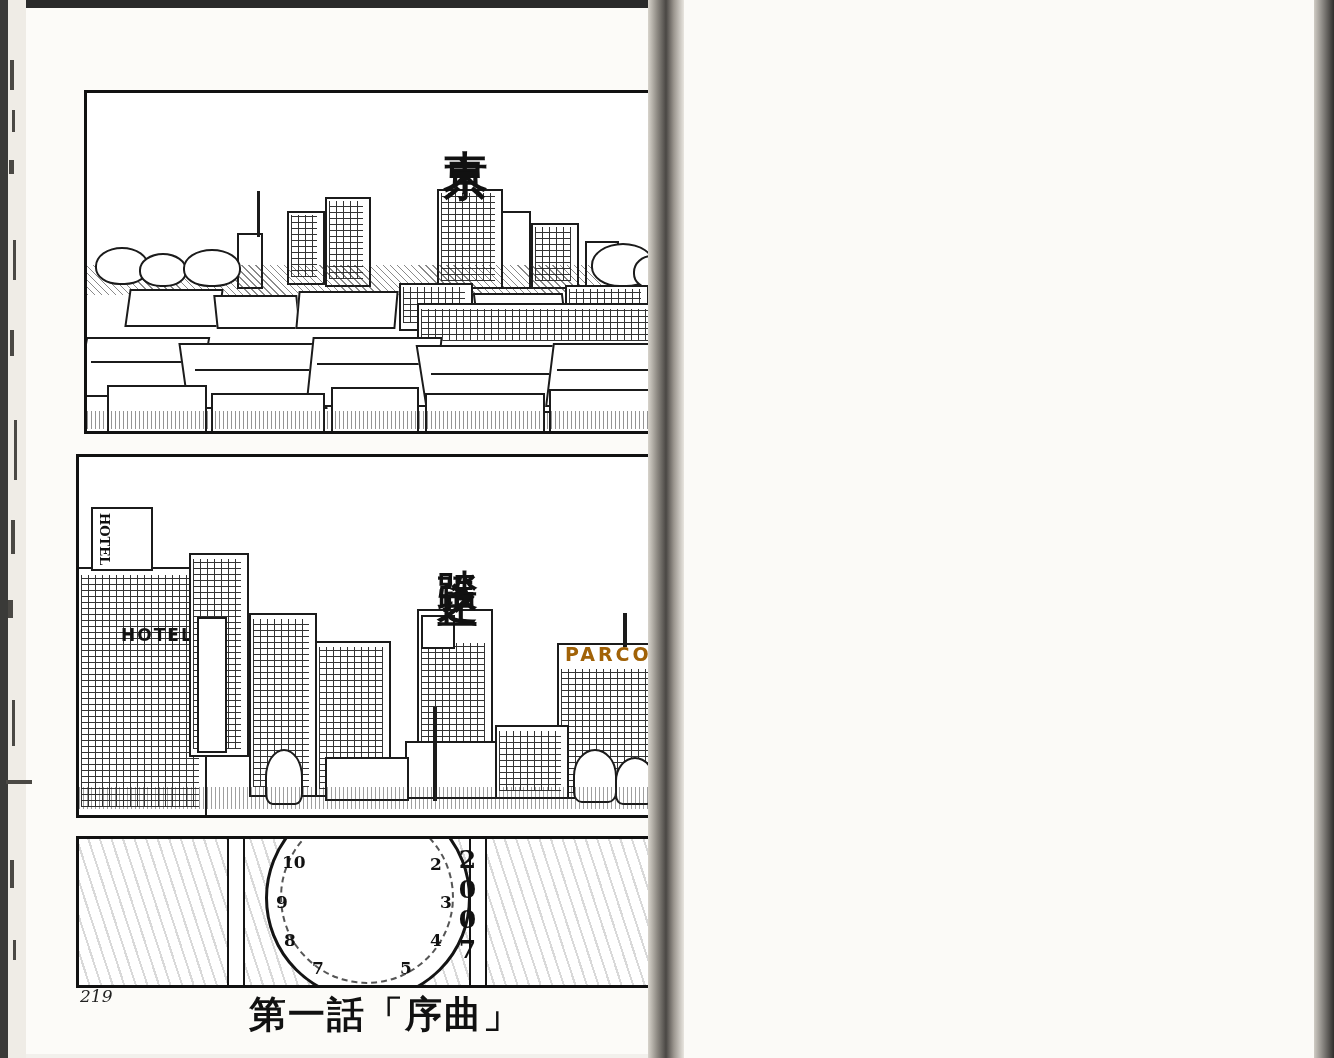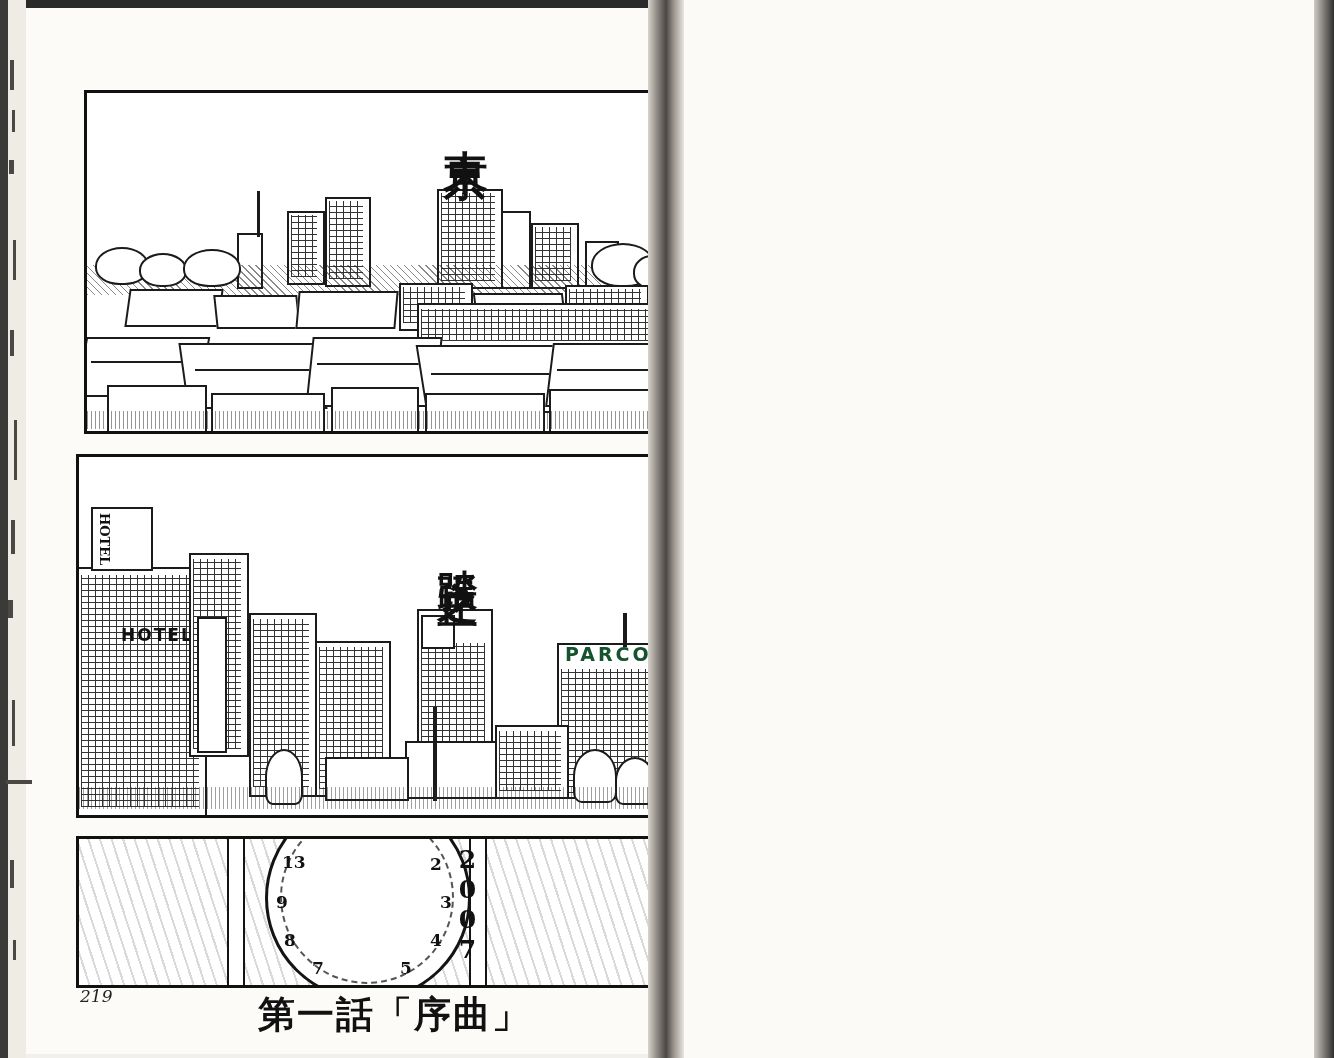--- a/index.html
+++ b/index.html
@@ -25,21 +25,21 @@
   #panel-1{left:84px;top:90px;width:576px;height:338px;}
   #panel-2{left:76px;top:454px;width:584px;height:358px;}
   #panel-3{left:76px;top:836px;width:584px;height:146px;}
 
   .vtext{position:absolute;writing-mode:vertical-rl;text-orientation:upright;
          font-family:"DejaVu Serif",serif;font-weight:700;color:#111;letter-spacing:4px;}
   #title-tokyo{left:350px;top:22px;font-size:44px;}
   #title-hill{left:352px;top:80px;font-size:40px;letter-spacing:6px;}
   #year-label{left:372px;top:6px;font-size:25px;letter-spacing:1px;font-weight:700;}
 
-  .chapter-title{position:absolute;left:258px;top:990px;font-family:"DejaVu Serif",serif;
+  .chapter-title{position:absolute;left:249px;top:990px;font-family:"DejaVu Serif",serif;
         font-size:37px;font-weight:700;color:#111;letter-spacing:2px;}
   .folio{position:absolute;left:80px;top:986px;font-family:"DejaVu Serif",serif;
         font-size:17px;font-style:italic;color:#222;}
 
   
   .sky{position:absolute;left:0;top:0;width:100%;height:100%;background:#fff;}
   .hatch{position:absolute;background:repeating-linear-gradient(90deg,#2a2a2a 0 1px,transparent 1px 4px);}
   .hatch-d{position:absolute;background:repeating-linear-gradient(45deg,#2a2a2a 0 1px,transparent 1px 5px);}
   .bld{position:absolute;background:#fff;border:2px solid #1b1b1b;}
   .win{position:absolute;background:repeating-linear-gradient(0deg,#333 0 1px,transparent 1px 6px),
@@ -154,21 +154,21 @@
     <div class="win" style="left:174px;top:162px;width:56px;height:168px;"></div>
     <div class="bld" style="left:236px;top:184px;width:72px;height:152px;"></div>
     <div class="win" style="left:240px;top:190px;width:64px;height:142px;"></div>
 
     <div class="bld" style="left:338px;top:152px;width:72px;height:186px;"></div>
     <div class="win" style="left:342px;top:186px;width:64px;height:148px;"></div>
     <div class="bld" style="left:342px;top:158px;width:30px;height:30px;"></div>
 
     <div class="bld" style="left:478px;top:186px;width:106px;height:152px;"></div>
     <div class="win" style="left:482px;top:212px;width:98px;height:124px;"></div>
-    <div style="position:absolute;left:486px;top:186px;font-family:'DejaVu Sans',sans-serif;font-size:19px;font-weight:700;letter-spacing:3px;color:#14532d;">PARCO</div>
+    <div style="position:absolute;left:486px;top:186px;font-family:'DejaVu Sans',sans-serif;font-size:19px;font-weight:700;letter-spacing:3px;color:#a16207;">PARCO</div>
     <div style="position:absolute;left:544px;top:156px;width:4px;height:34px;background:#1b1b1b;"></div>
 
     <div class="bld" style="left:326px;top:284px;width:92px;height:54px;"></div>
     <div class="bld" style="left:416px;top:268px;width:70px;height:70px;"></div>
     <div class="win" style="left:420px;top:274px;width:62px;height:60px;"></div>
     <div class="bld" style="left:246px;top:300px;width:80px;height:40px;"></div>
 
     <div style="position:absolute;left:354px;top:250px;width:4px;height:94px;background:#1b1b1b;"></div>
     <div class="tree" style="left:186px;top:292px;width:34px;height:52px;border-radius:50% 50% 20% 20%;"></div>
     <div class="tree" style="left:494px;top:292px;width:40px;height:50px;border-radius:50% 50% 20% 20%;"></div>
@@ -187,21 +187,21 @@
       <div class="clock-inner"></div>
 
       <div class="num" style="left:134px;top:24px;">1</div>
       <div class="num" style="left:162px;top:56px;">2</div>
       <div class="num" style="left:172px;top:94px;">3</div>
       <div class="num" style="left:162px;top:132px;">4</div>
       <div class="num" style="left:132px;top:160px;">5</div>
       <div class="num" style="left:44px;top:160px;">7</div>
       <div class="num" style="left:16px;top:132px;">8</div>
       <div class="num" style="left:8px;top:94px;">9</div>
-      <div class="num" style="left:14px;top:54px;">13</div>
+      <div class="num" style="left:14px;top:54px;">10</div>
       <div class="num" style="left:46px;top:24px;">11</div>
     </div>
 
     <div class="vtext" id="year-label">2007年</div>
   </div>
 
   <div class="folio">219</div>
   <div class="chapter-title">第一話「序曲」</div>
 
   <div class="gutter"></div>

